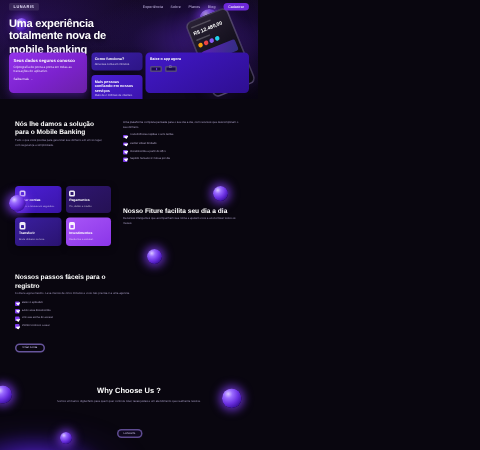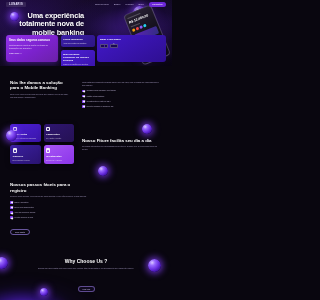--- a/index.html
+++ b/index.html
@@ -44,21 +44,20 @@
   .nav-cta {
     font-size:2.4px; color:#fff; background:#6d28d9;
     padding:1.4px 3.4px; border-radius:5px; white-space:nowrap;
   }
 
   .hero-inner { position:relative; z-index:5; padding:3px 6px 0; }
   .hero-h1 {
     font-size:7.4px; line-height:8.4px; font-weight:700;
     letter-spacing:-.15px; max-width:78px; color:#fff;
     text-shadow:0 1px 3px rgba(0,0,0,.5);
-    text-align:right;
   }
 
   
   .hero-cards {
     position:absolute; z-index:5; left:6px; right:6px; top:35px;
     display:flex; gap:2.5px; align-items:flex-start;
   }
   .card-big {
     width:52px; min-height:27px; border-radius:3px;
     background:linear-gradient(150deg,#9333ea 0%, #7c22ce 55%, #6b21a8 100%);

